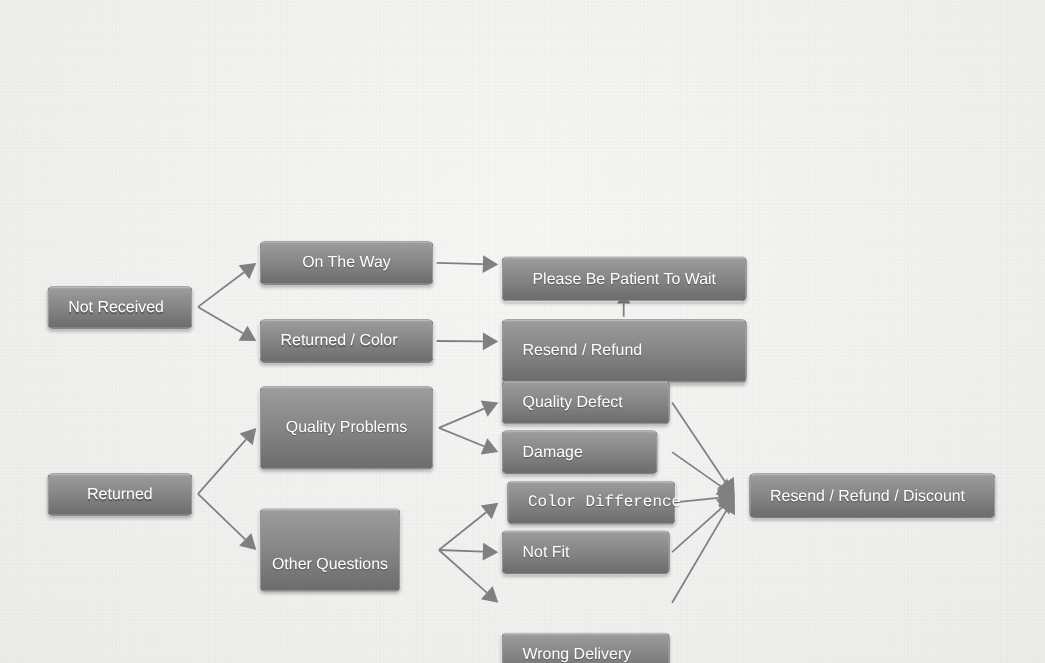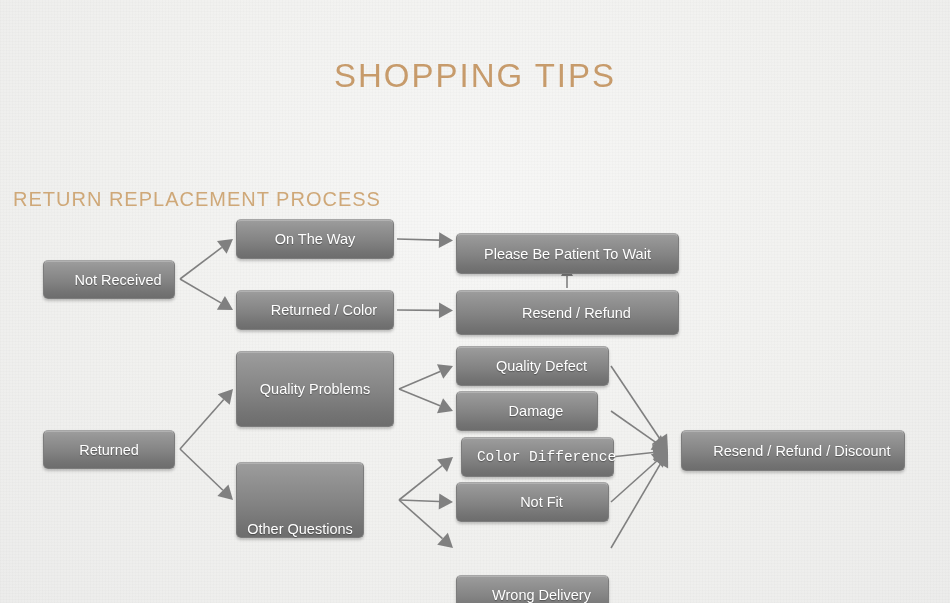--- a/index.html
+++ b/index.html
@@ -56,41 +56,39 @@
     border: 1px solid #7c7c7c;
     border-top-color: #a6a6a6;
     box-shadow: 0 2px 3px rgba(0,0,0,0.22), inset 0 1px 0 rgba(255,255,255,0.22);
     color: #ffffff;
     font-size: 14.5px;
     display: flex;
     align-items: center;
     white-space: nowrap;
     text-shadow: 0 1px 1px rgba(0,0,0,0.35);
   }
-  .node.align-left { justify-content: center; padding-left: 18px; }
-  .node.align-center { justify-content: center; padding: 0 10px; }
+  .node.align-left { justify-content: flex-start; padding-left: 18px; }
+  .node.align-center { justify-content: center; padding: 16px 10px; }
 
   
   #arrows {
     position: absolute;
     left: 0;
     top: 0;
     width: 950px;
     height: 603px;
     pointer-events: none;
   }
 </style>
 </head>
 <body>
 
 <div id="stage">
 
-  <div class="main-title">SHOPPING TIPS</div>
-
-  <div class="section-title">RETURN REPLACEMENT PROCESS</div>
+
 
   <svg id="arrows" viewBox="0 0 950 603" xmlns="http://www.w3.org/2000/svg">
       <g>
         <line x1="180" y1="279" x2="221.82535189533476" y2="247.4336966827662" stroke="#808080" stroke-width="1.6"></line>
         <polygon points="233,239 226.64460714262975,253.81920988543203 217.00609664803977,241.04818348010036" fill="#808080"></polygon>
       </g>
       <g>
         <line x1="180" y1="279" x2="220.91537355618834" y2="302.9316335894687" stroke="#808080" stroke-width="1.6"></line>
         <polygon points="233,310 216.8763070358847,309.8371344145039 224.95444007649198,296.02613276443344" fill="#808080"></polygon>
       </g>
@@ -162,21 +160,21 @@
       </div>
       <div class="node align-center" style="left: 236px; top: 219px; width: 158px; height: 40px;">
         <span>On The Way</span>
       </div>
       <div class="node align-left" style="left: 236px; top: 290px; width: 158px; height: 40px;">
         <span>Returned / Color</span>
       </div>
       <div class="node align-center" style="left: 456px; top: 220px; width: 223px; height: 41px; margin-top: 13px;">
         <span>Please Be Patient To Wait</span>
       </div>
-      <div class="node align-left" style="left: 456px; top: 290px; width: 223px; height: 45px;">
+      <div class="node align-left" style="left: 456px; top: 290px; width: 223px; height: 58px;">
         <span>Resend / Refund</span>
       </div>
       <div class="node align-center" style="left: 43px; top: 430px; width: 132px; height: 39px;">
         <span>Returned</span>
       </div>
       <div class="node align-center" style="left: 236px; top: 351px; width: 158px; height: 76px;">
         <span>Quality Problems</span>
       </div>
       <div class="node align-center" style="left: 236px; top: 462px; width: 128px; height: 76px; align-items: flex-end;">
         <span>Other Questions</span>

